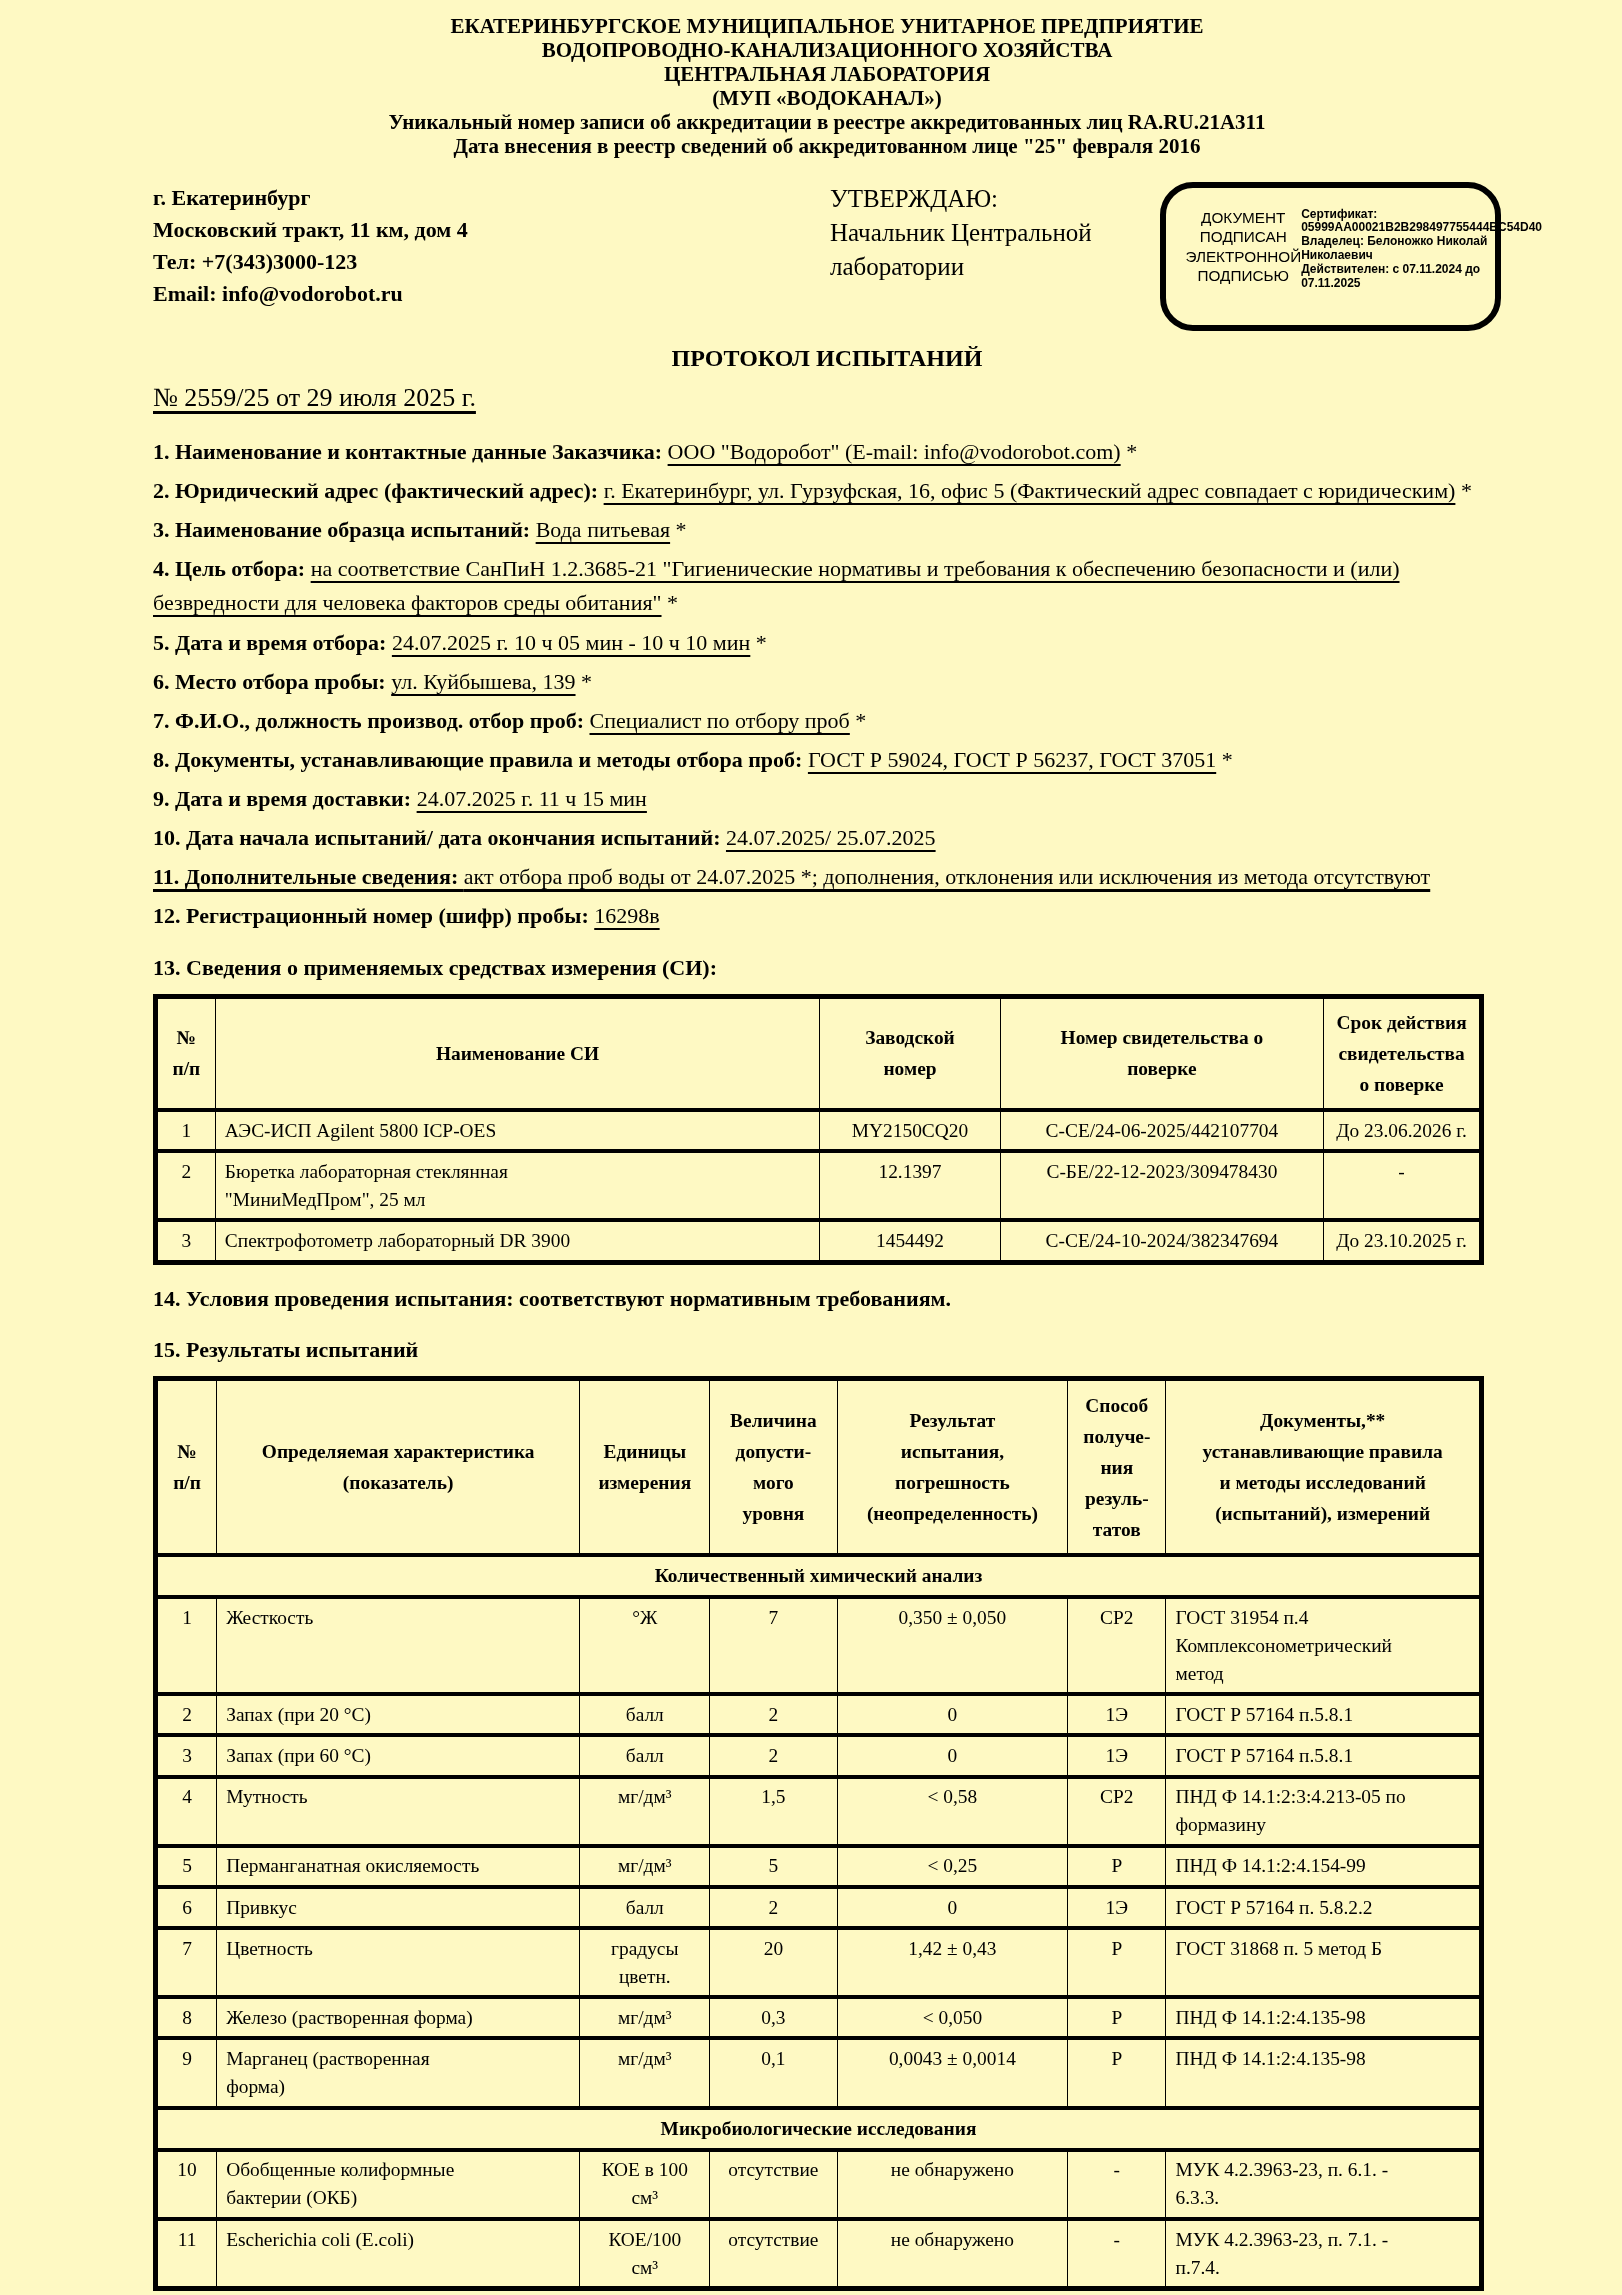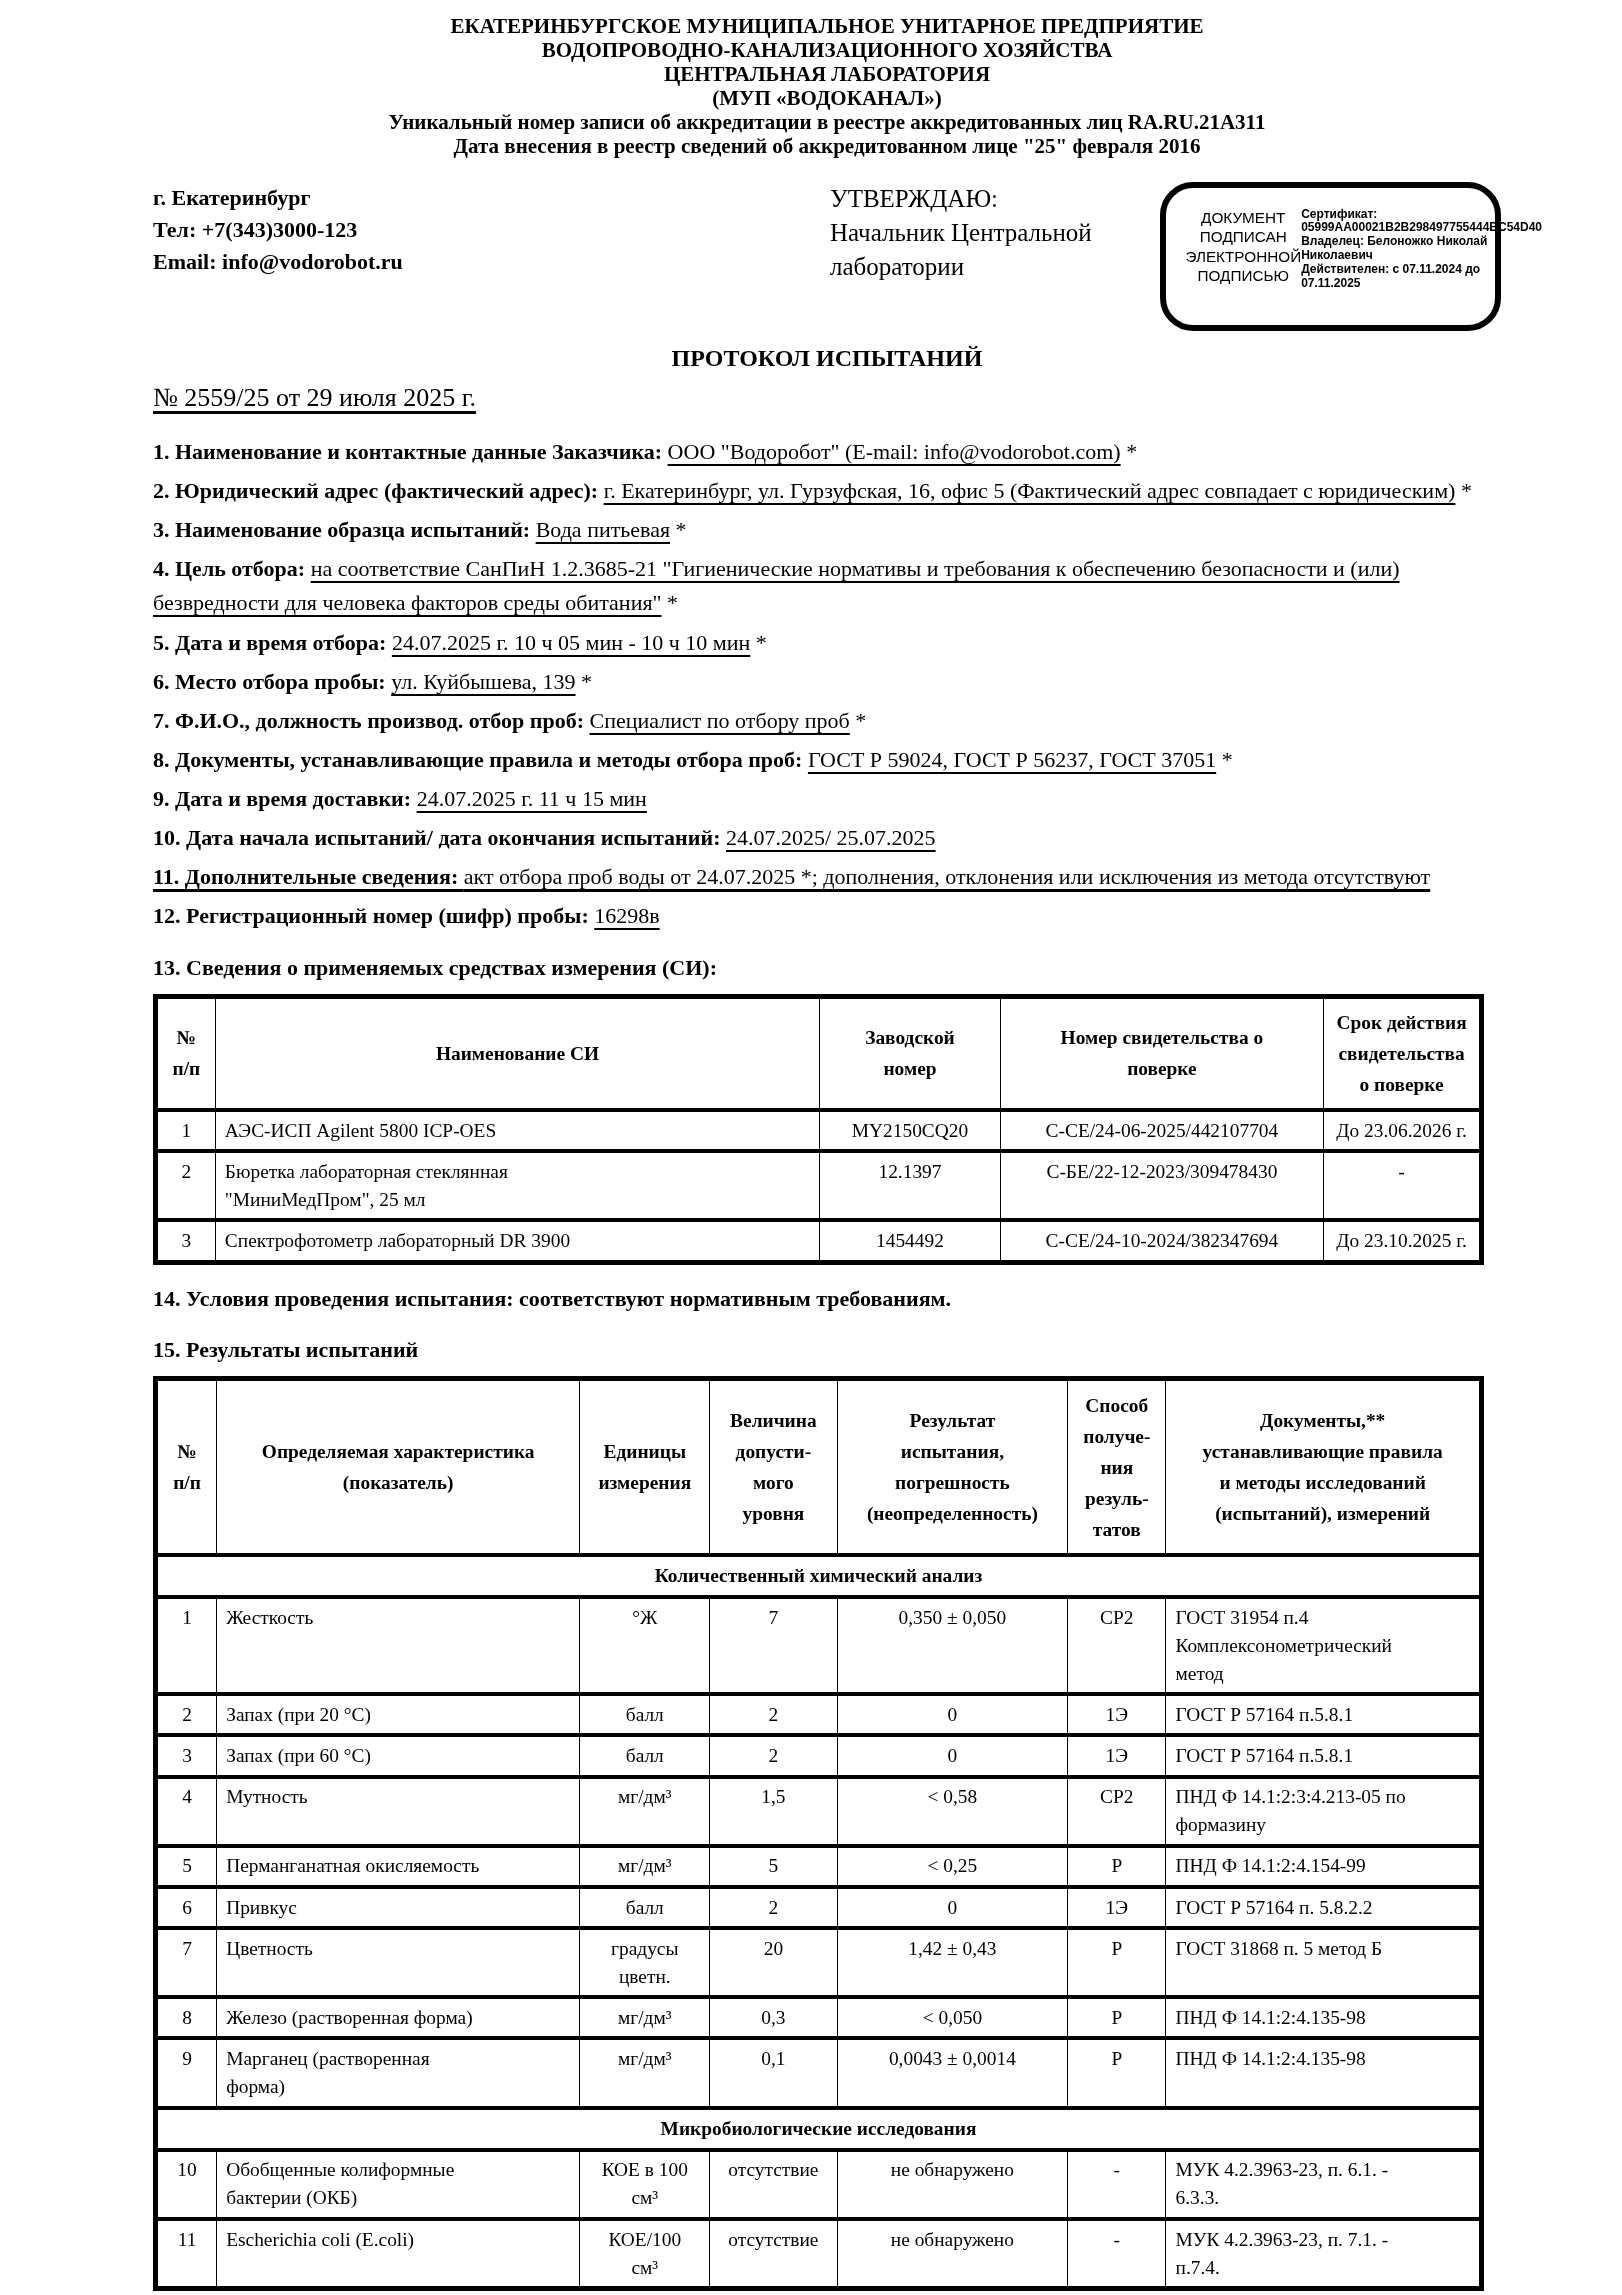--- a/index.html
+++ b/index.html
@@ -2,21 +2,21 @@
 <html style="font-size:8.2px"><head>
 <meta charset="utf-8">
 <style>
   html,body{margin:0;padding:0;background:#888;}
   .page{
     position:relative;
     width:1623px;
     height:2295px;
     box-sizing:border-box;
     margin:0 auto;
-    background:#ffffff;
+    background:#fef9c3;
     color:#000;
     font-family:"Liberation Serif","DejaVu Serif",serif;
     padding:14.3px 122px 0 153px;
     overflow:hidden;
   }
   
   .doc-header{ text-align:center; font-weight:bold; font-size:21px; line-height:24px; }
   
   .info-row{ display:flex; align-items:flex-start; margin-top:24px; }
   .contact{ width:535px; font-weight:bold; font-size:22px; line-height:32px; }
@@ -66,20 +66,21 @@
     <div>ВОДОПРОВОДНО-КАНАЛИЗАЦИОННОГО ХОЗЯЙСТВА</div>
     <div>ЦЕНТРАЛЬНАЯ ЛАБОРАТОРИЯ</div>
     <div>(МУП «ВОДОКАНАЛ»)</div>
     <div>Уникальный номер записи об аккредитации в реестре аккредитованных лиц RA.RU.21А311</div>
     <div>Дата внесения в реестр сведений об аккредитованном лице  "25" февраля 2016</div>
   </div>
 
   <div class="info-row">
     <div class="contact">
       <div>г. Екатеринбург</div>
+      <div>Московский тракт, 11 км, дом 4</div>
       <div>Тел: +7(343)3000-123</div>
       <div>Email: info@vodorobot.ru</div>
     </div>
     <div class="approval">
       <div>УТВЕРЖДАЮ:</div>
       <div>Начальник Центральной</div>
       <div>лаборатории</div>
     </div>
     <div class="stamp">
       <div class="stamp-title">

